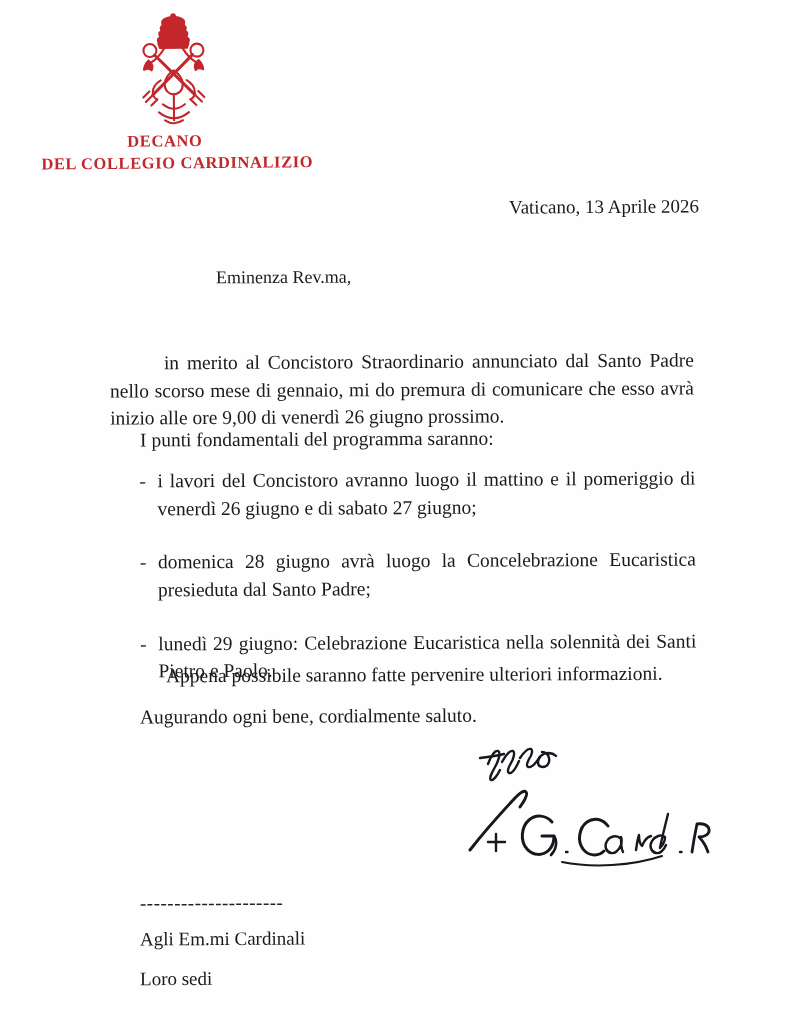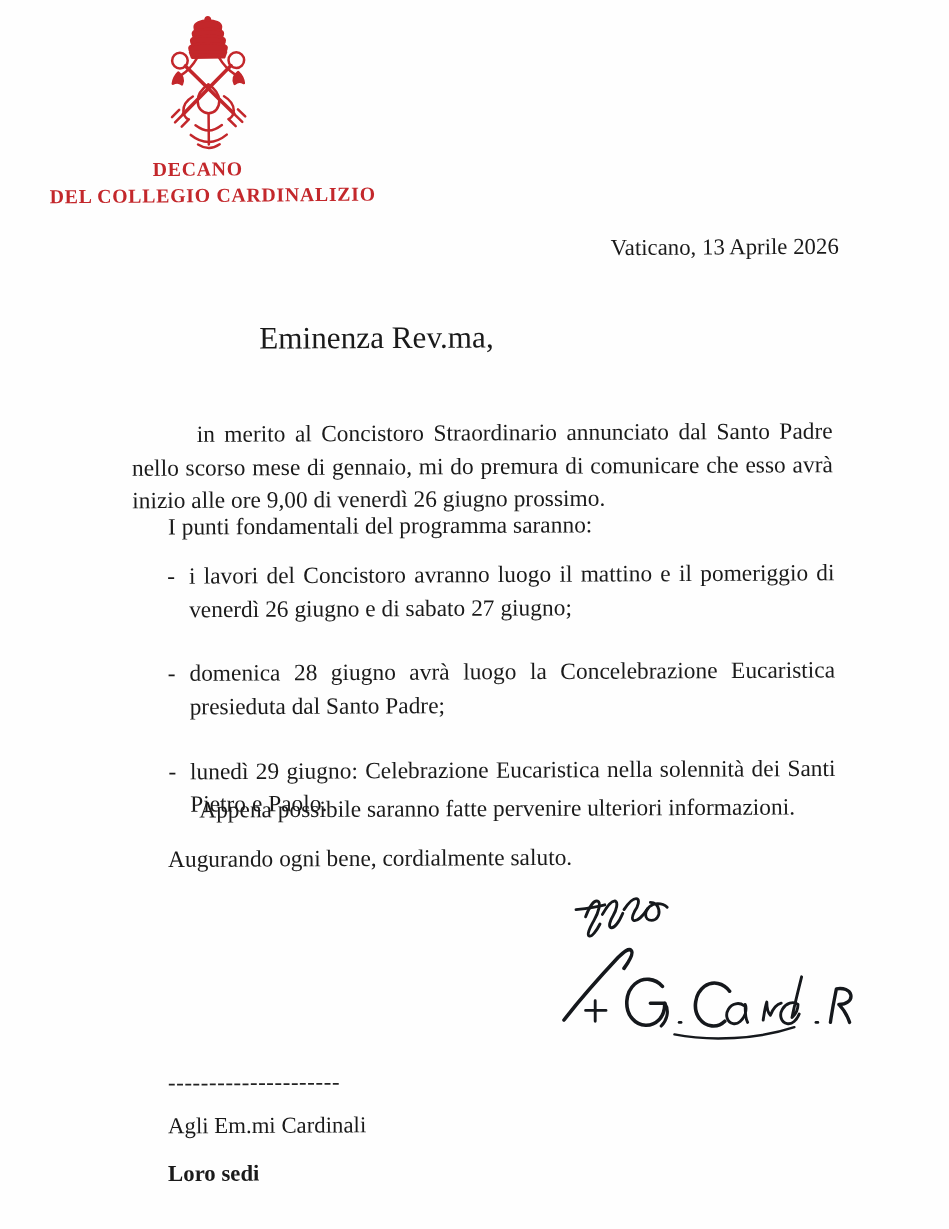--- a/index.html
+++ b/index.html
@@ -66,21 +66,21 @@
     right: 92px;
     top: 196px;
     font-size: 19px;
     white-space: nowrap;
     transform: rotate(-0.35deg);
   }
   .salutation {
     position: absolute;
     left: 216px;
     top: 267px;
-    font-size: 26px;
+    font-size: 18px;
     transform: rotate(-0.3deg);
   }
 
   .para {
     position: absolute;
     font-size: 19.5px;
     line-height: 1.42;
     text-align: justify;
     transform: rotate(-0.3deg);
   }
@@ -155,21 +155,20 @@
     font-size: 19px;
     transform: rotate(-0.3deg);
     text-align: right;
   }
   .sedi {
     position: absolute;
     left: 140px;
     top: 968px;
     font-size: 19px;
     transform: rotate(-0.3deg);
-    font-weight: bold;
   }
 </style>
 </head>
 <body>
 
 <div class="page">
   <div class="sheet"></div>
 
   <div class="letterhead">
 

